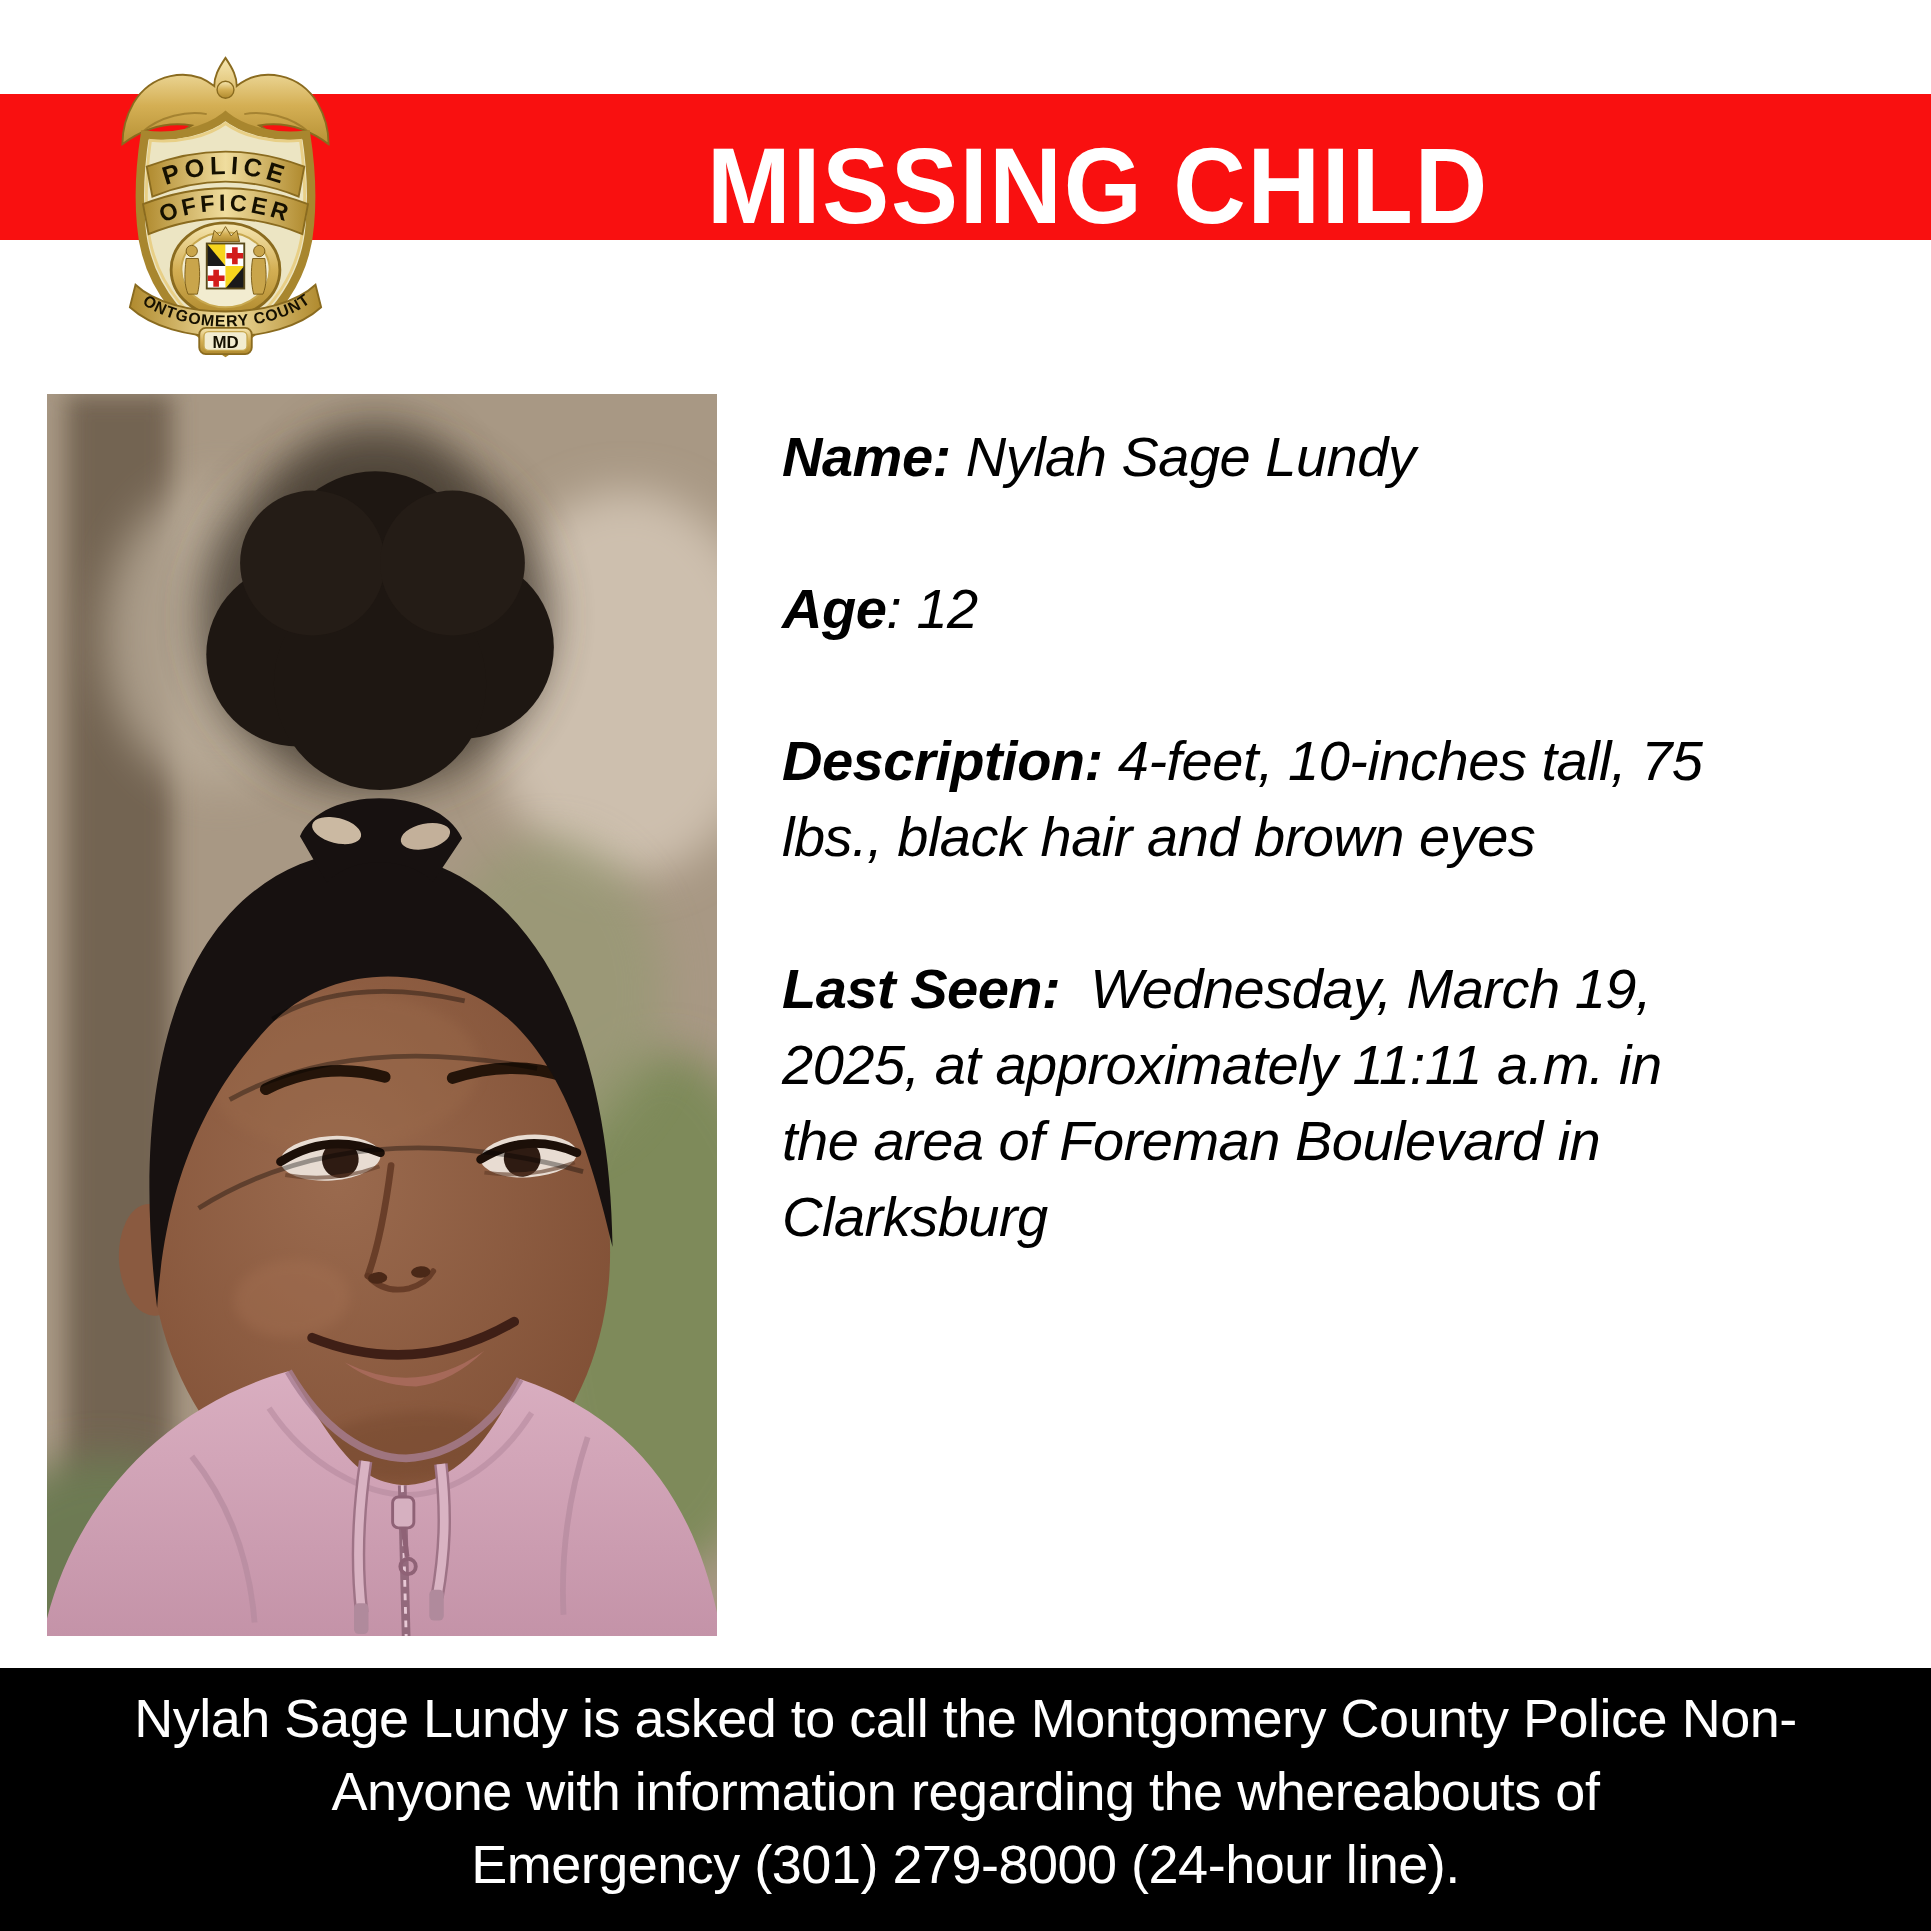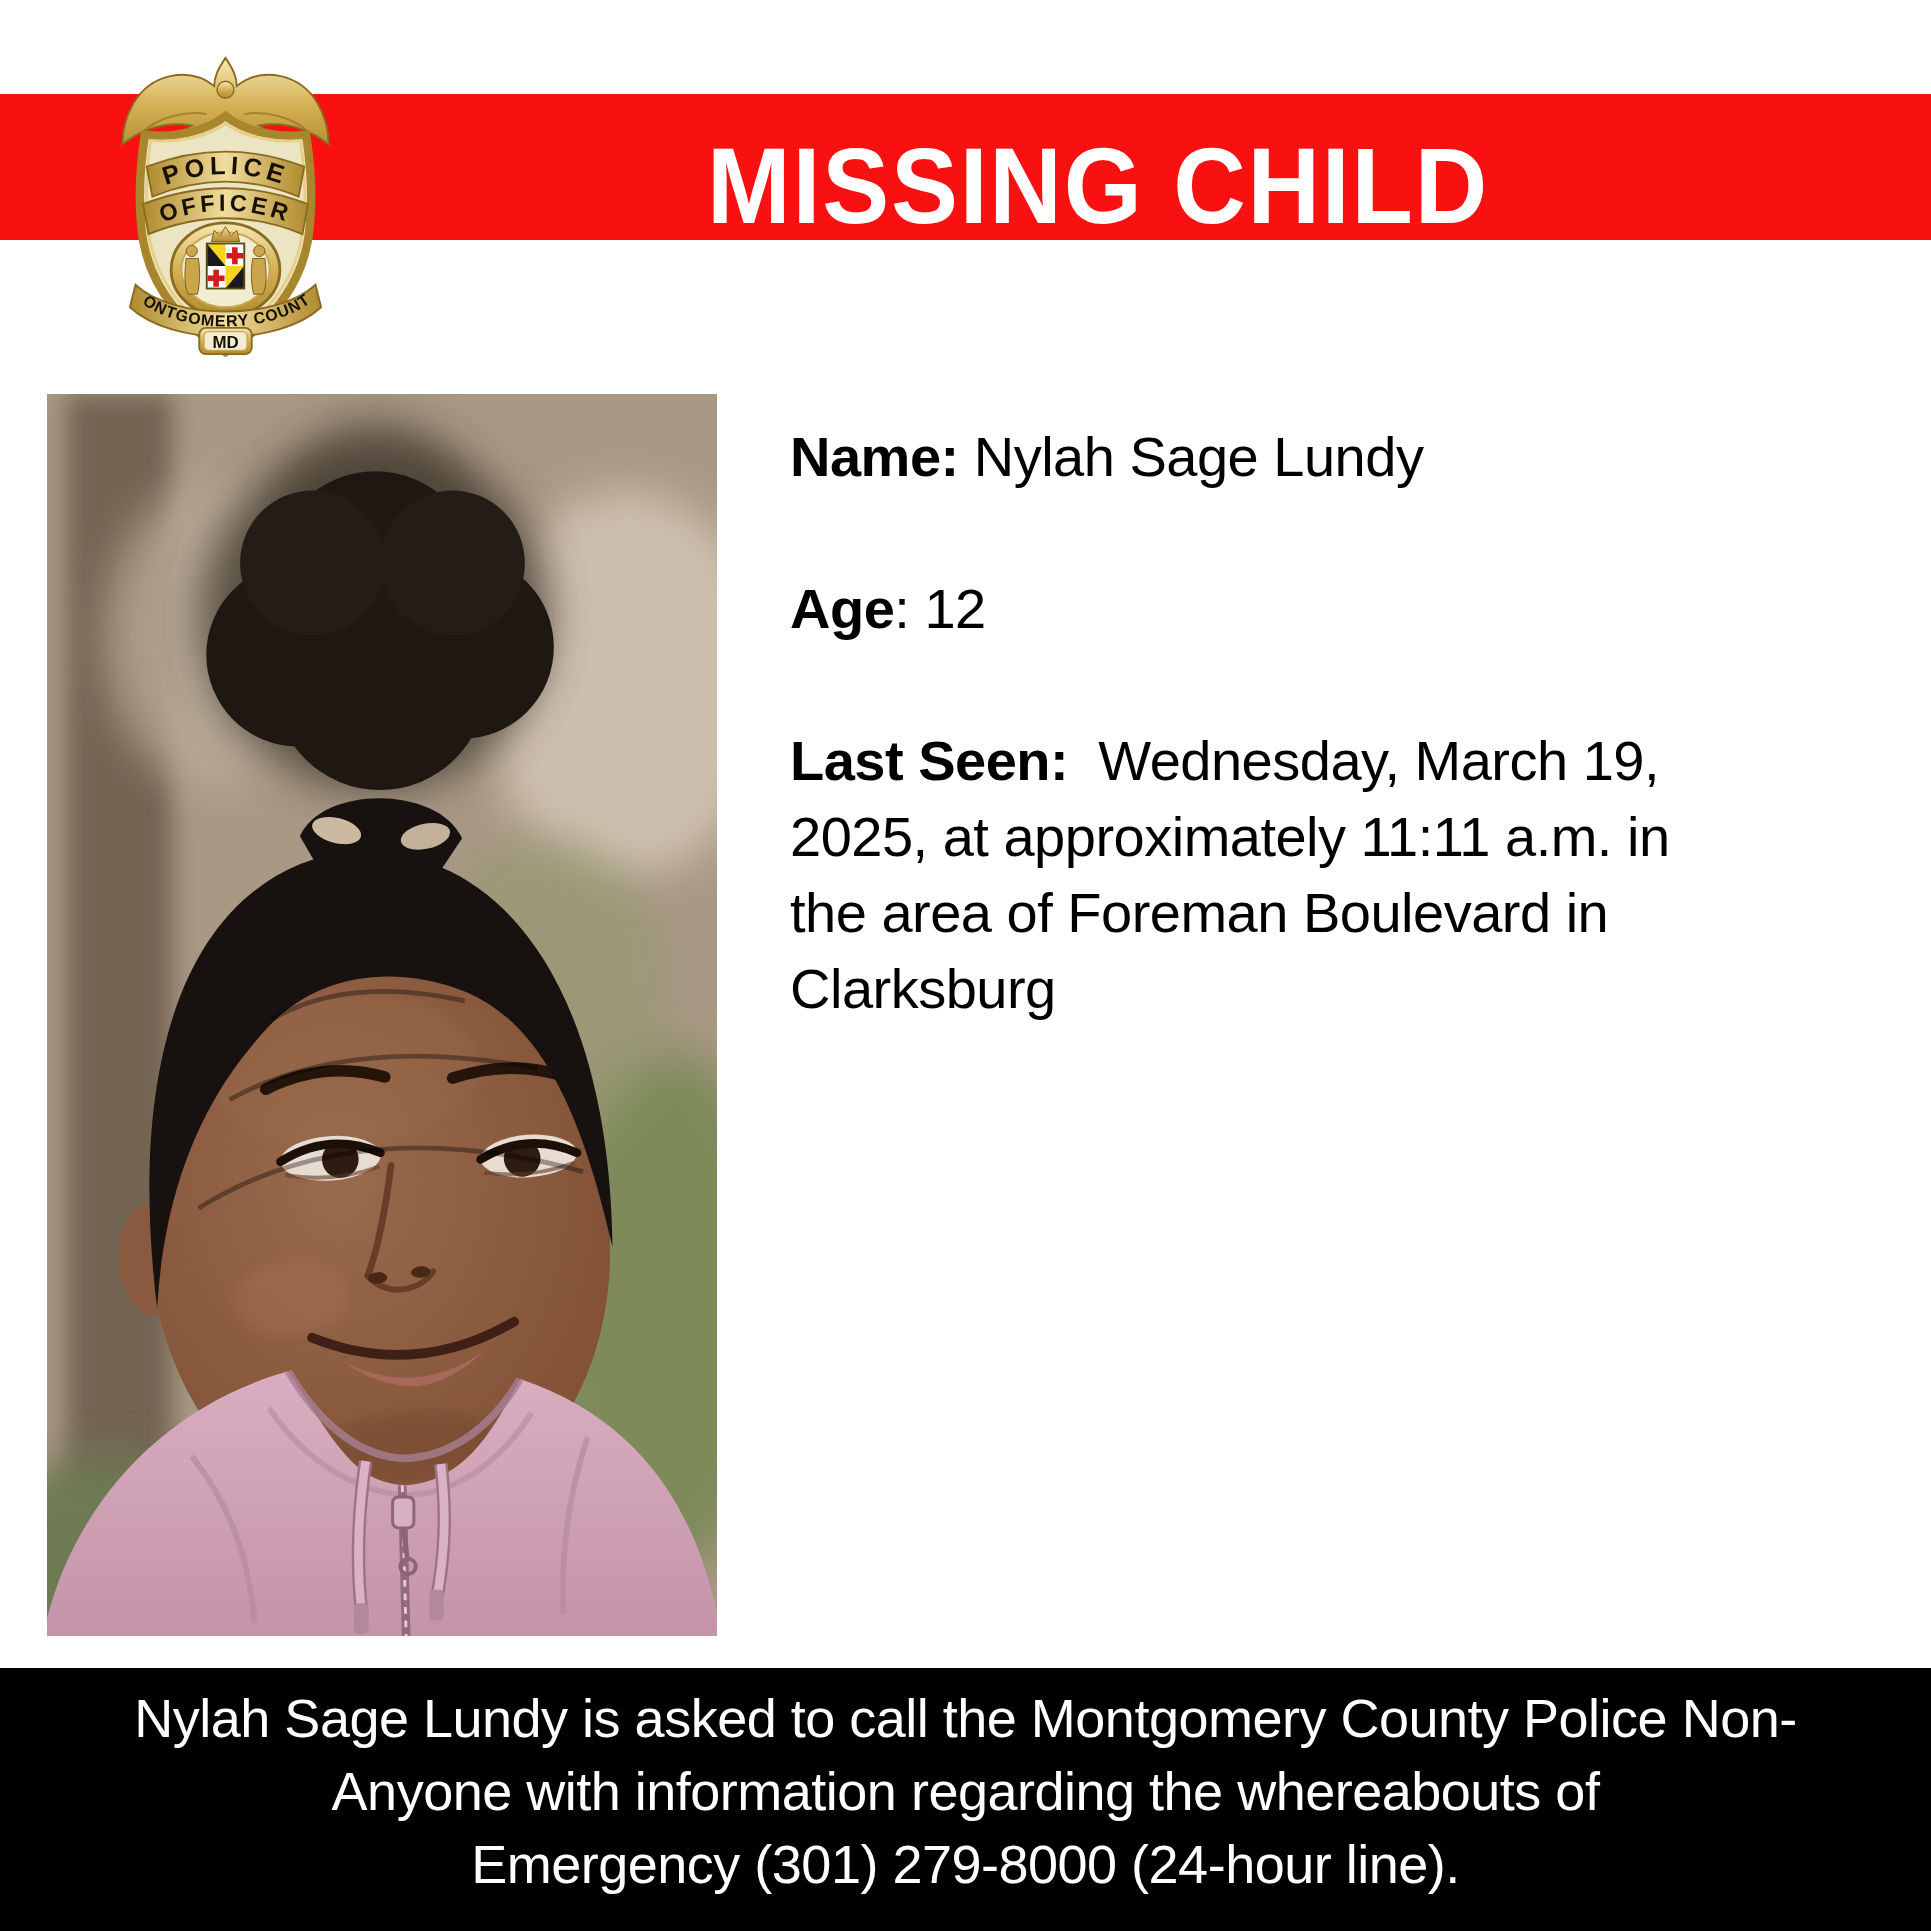--- a/index.html
+++ b/index.html
@@ -23,21 +23,21 @@
   .badge svg{width:100%;height:100%;display:block;}
   .badge text, .badge textPath{font-family:"Liberation Sans",sans-serif;font-weight:bold;fill:#151000;}
   
   .photo{position:absolute;left:47px;top:394px;width:670px;height:1242px;z-index:1;}
   .photo svg{width:100%;height:100%;display:block;}
   
   .details{
     position:absolute;left:782px;top:419px;width:1120px;z-index:1;
     font-size:56px;line-height:76px;letter-spacing:-0.5px;color:#000000;
   }
-  .details p{margin:0 0 76px 8px;white-space:pre;}
+  .details p{margin:0 0 76px 0;white-space:pre;font-style:italic;}
   .details strong{font-weight:bold;}
   
   .footer{
     position:absolute;left:0;top:1668px;width:1931px;height:263px;
     background:#000000;color:#ffffff;z-index:1;
     font-size:54px;line-height:73px;letter-spacing:-0.5px;
     text-align:center;padding-top:13.5px;box-sizing:border-box;
   }
 </style>
 </head>
@@ -222,20 +222,22 @@
           <path d="M408,1108 C414,1160 412,1200 404,1246" fill="none" stroke="#d9b3c3" stroke-width="9"></path>
           <rect x="396" y="1238" width="15" height="32" rx="5" fill="#b08a9c"></rect>
         </g>
       </g>
     </svg>
   </div>
 
   <div class="details">
     <p><strong>Name:</strong><span> Nylah Sage Lundy</span></p>
     <p><strong>Age</strong><span>: 12</span></p>
+    <p><strong>Description:</strong><span> 4-feet, 10-inches tall, 75
+lbs., black hair and brown eyes</span></p>
     <p><strong>Last Seen:</strong><span>  Wednesday, March 19,
 2025, at approximately 11:11 a.m. in
 the area of Foreman Boulevard in
 Clarksburg</span></p>
   </div>
 
   <div class="footer">
     <div>Nylah Sage Lundy is asked to call the Montgomery County Police Non-</div>
     <div>Anyone with information regarding the whereabouts of</div>
     <div>Emergency (301) 279-8000 (24-hour line).</div>

